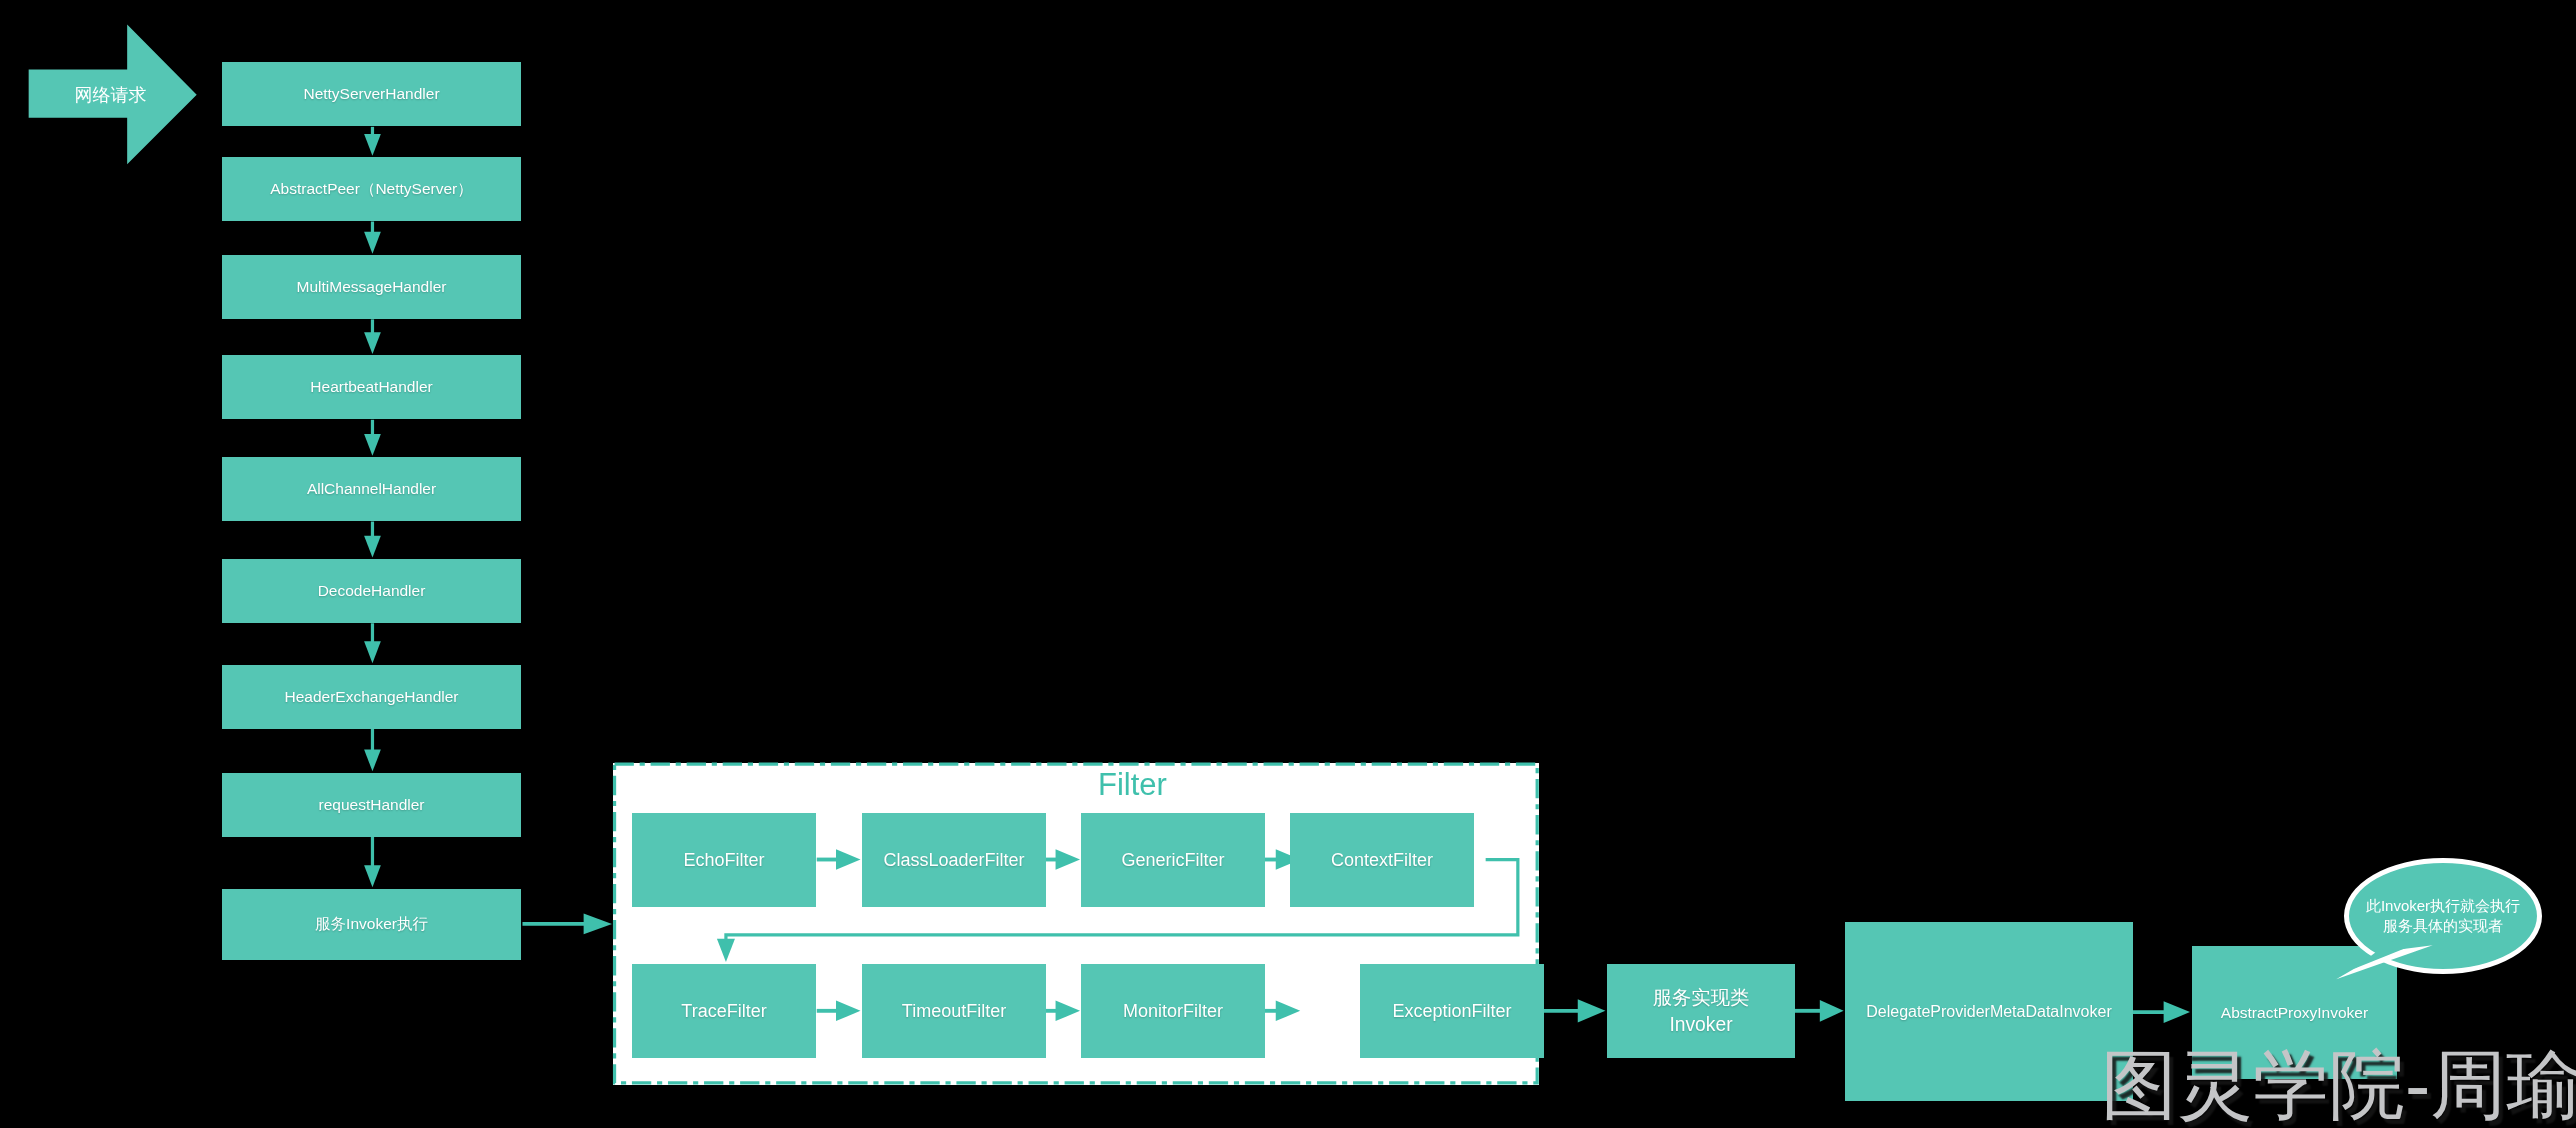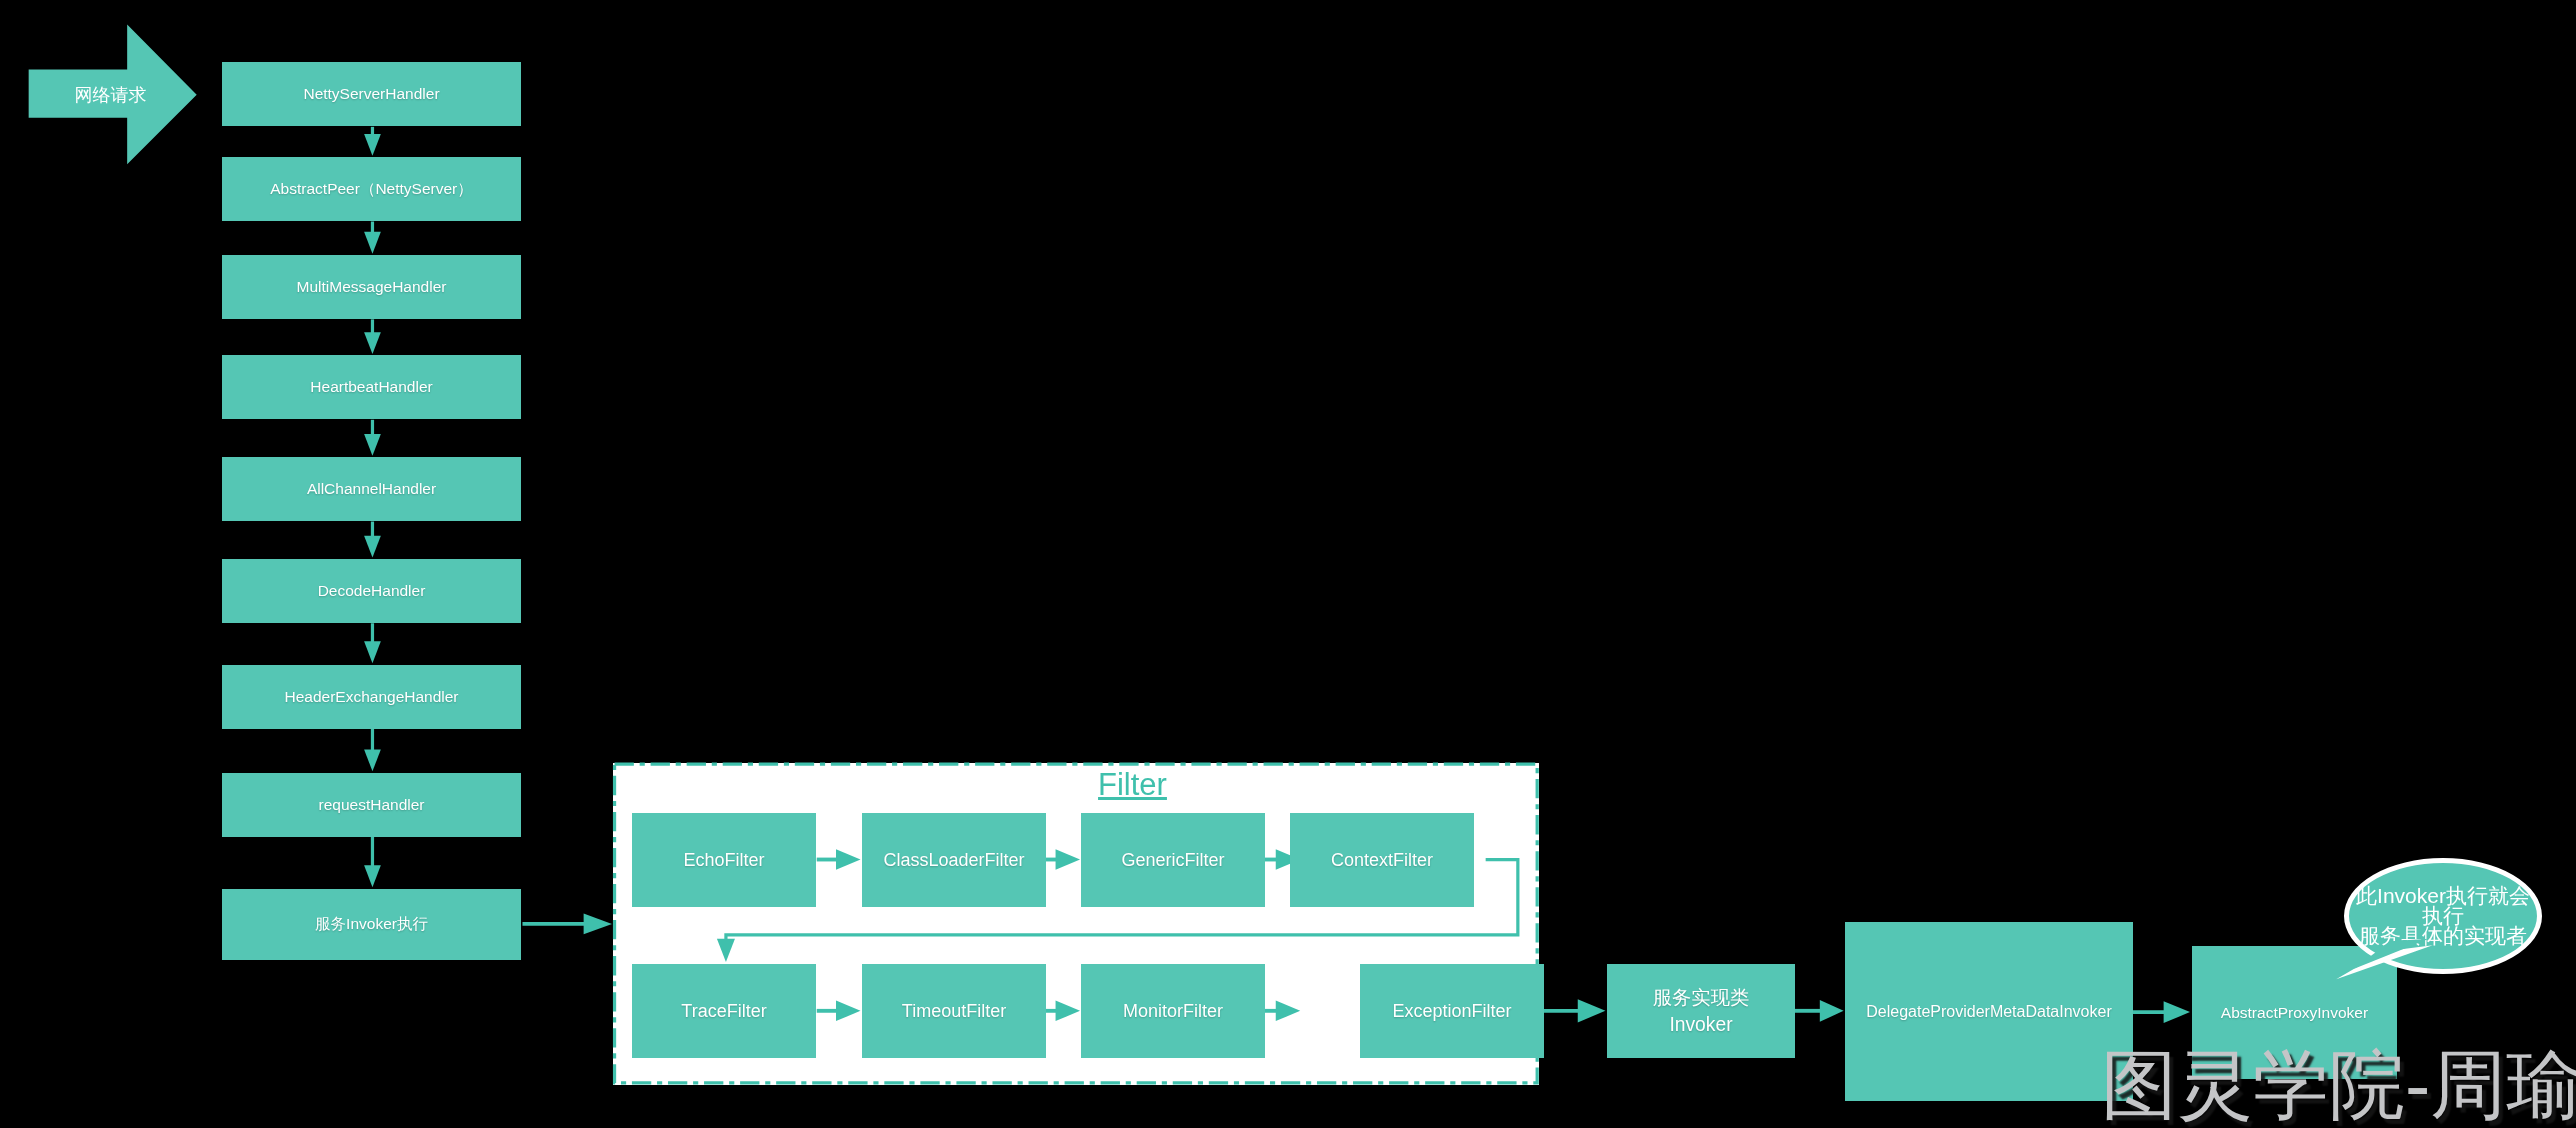--- a/index.html
+++ b/index.html
@@ -12,42 +12,42 @@
   #connectors{z-index:10;}
   .line{stroke:var(--accent);fill:none;}
   .head{fill:var(--accent);stroke:none;}
   .big-arrow{fill:var(--node-fill);}
   .filter-panel{
     position:absolute;left:613px;top:763px;width:926px;height:322px;
     background:var(--filter-bg,#fff);z-index:5;
   }
   .filter-title{
     position:absolute;left:613px;top:768px;width:1039px;height:33px;
-    z-index:12;color:var(--accent);font-size:31px;text-align:center;line-height:33px;text-decoration:underline;
+    z-index:12;color:var(--accent);font-size:31px;text-align:center;line-height:33px;
   }
   .node{
     position:absolute;z-index:20;background:var(--node-fill);
     display:flex;align-items:center;justify-content:center;
     color:#fff;text-align:center;
     text-shadow:0 1.3px 1.9px rgba(0,0,0,0.22);
   }
   .chain-node{left:222px;width:299px;height:64px;font-size:15.5px;white-space:nowrap;}
   .filter-node{width:184px;height:94px;font-size:18px;overflow-wrap:anywhere;padding:0 15.5px;box-sizing:border-box;}
   .entry-label{
     position:absolute;left:28px;top:72px;width:165px;height:46px;z-index:20;
     display:flex;align-items:center;justify-content:center;
     color:#fff;font-size:18px;
   }
   .multiline{white-space:pre-line;}
   .callout-bubble{
     position:absolute;left:2344px;top:858px;width:198px;height:116px;
     background:var(--node-fill);border:5.2px solid #fff;border-radius:50%;
     box-sizing:border-box;z-index:30;
     display:flex;align-items:center;justify-content:center;
-    color:#fff;font-size:21px;line-height:20px;text-align:center;white-space:pre-line;
+    color:#fff;font-size:15px;line-height:20px;text-align:center;white-space:pre-line;
   }
   #callout-tail{z-index:31;}
   .watermark{
     position:absolute;left:2101px;top:1045px;z-index:50;
     color:var(--watermark,#C4C5C7);font-size:76px;line-height:1.05;white-space:nowrap;
     text-shadow:3.9px 4.5px 1.9px rgba(22,22,22,0.88);
   }
 </style>
 </head>
 <body>

